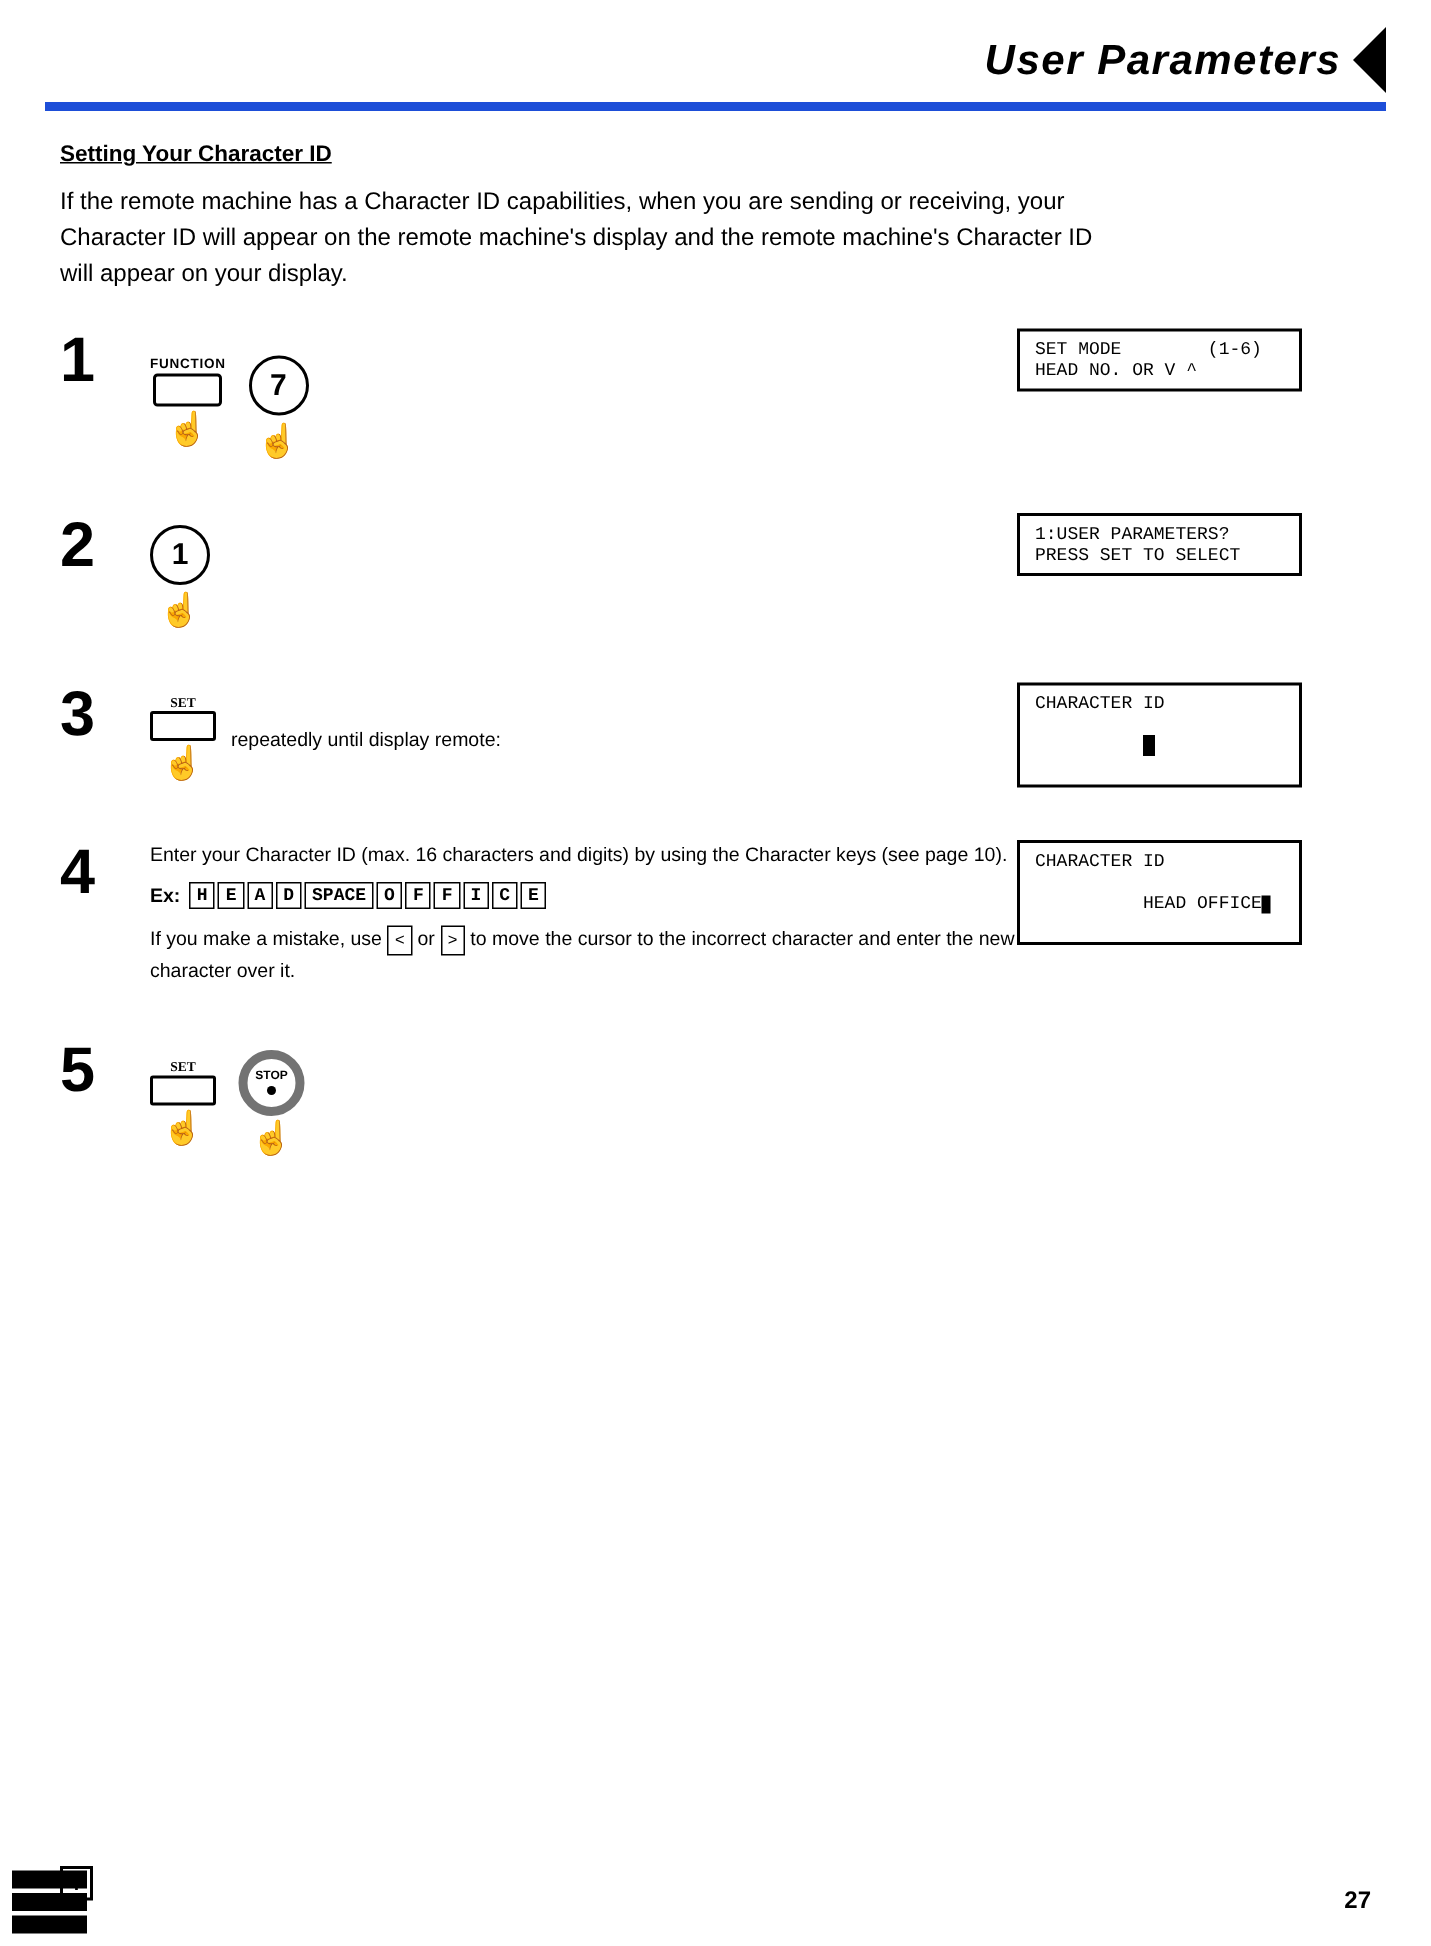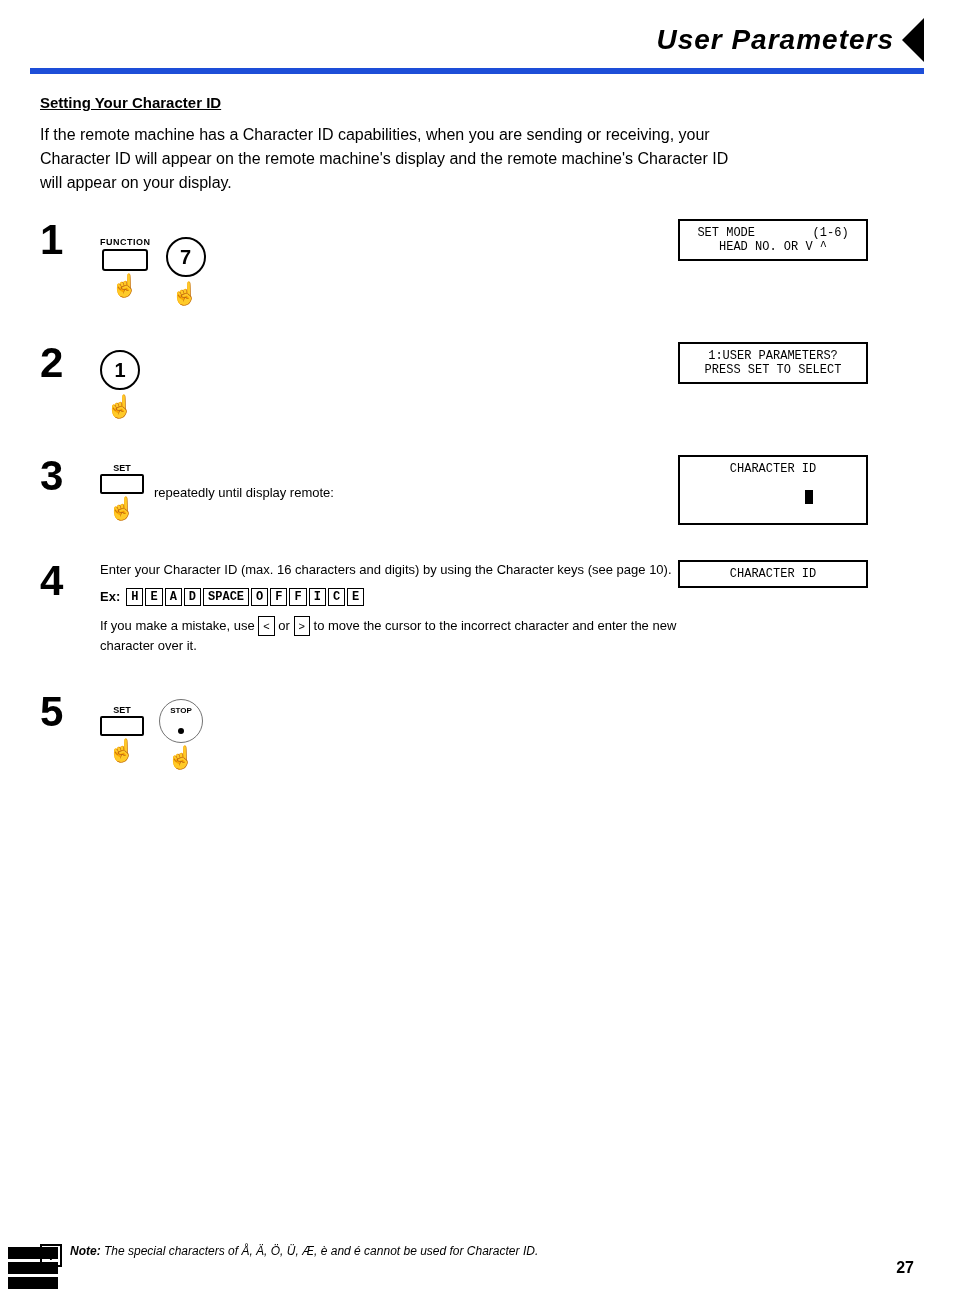--- a/index.html
+++ b/index.html
@@ -93,20 +93,21 @@
       font-weight: bold;
       background: #fff;
       position: relative;
     }
 
     
     .set-btn-wrap {
       display: flex;
       flex-direction: column;
       align-items: center;
+      font-family: Liberation Serif, serif;
     }
     .set-btn-label {
       font-size: 9px;
       font-weight: bold;
       margin-bottom: 1px;
     }
     .set-btn-body {
       width: 44px;
       height: 20px;
       border: 2px solid #000;
@@ -152,21 +153,21 @@
     .mistake-text {
       font-size: 13px;
       line-height: 1.5;
     }
 
     
     .stop-btn {
       width: 44px;
       height: 44px;
       border-radius: 50%;
-      border: 1px solid #737373;
+      border: 6px solid #737373;
       display: flex;
       align-items: center;
       justify-content: center;
       font-size: 9px;
       font-weight: bold;
       position: relative;
     }
     .stop-btn .stop-dot {
       width: 6px;
       height: 6px;
@@ -239,21 +240,20 @@
 
     .step-left {
       display: flex;
       align-items: flex-start;
       flex: 1;
     }
 
     .step-right {
       width: 180px;
       flex-shrink: 0;
-      text-align: center;
     }
 
     .lcd-cursor {
       display: inline-block;
       width: 8px;
       height: 14px;
       background: #000;
       vertical-align: bottom;
     }
 
@@ -416,20 +416,23 @@
             <span>or</span>
             <span class="arrow-key">&gt;</span>
             <span>to move the cursor to the incorrect character and enter the new character over it.</span>
           </div>
         </div>
       </div>
     </div>
     <div class="step-right" style="margin-top:0;">
       <div class="lcd-box">
         <span class="lcd-line">CHARACTER ID</span>
+        <span class="lcd-line">
+          HEAD OFFICE<span class="lcd-cursor" style="width:6px;height:12px;"></span>
+        </span>
       </div>
     </div>
   </div>
 
   <div class="step-row">
     <div class="step-left">
       <div class="step-number">5</div>
       <div style="display:flex;align-items:center;gap:15px;margin-top:8px;">
 
         <div class="set-btn-wrap">
@@ -447,24 +450,20 @@
         </div>
       </div>
     </div>
     <div class="step-right"></div>
   </div>
 
 </div>
 
 <div class="note-section">
   <div class="note-icon">!</div>
-  <div class="note-text">
-    <strong>Note: </strong>
-    <span> The special characters of Å, Ä, Ö, Ü, Æ, è and é cannot be used for Character ID.</span>
-  </div>
 </div>
 
 <div class="page-number">27</div>
 
 <div class="bottom-blocks">
   <div class="black-block"></div>
   <div class="black-block"></div>
   <div class="black-block"></div>
 </div>
 

